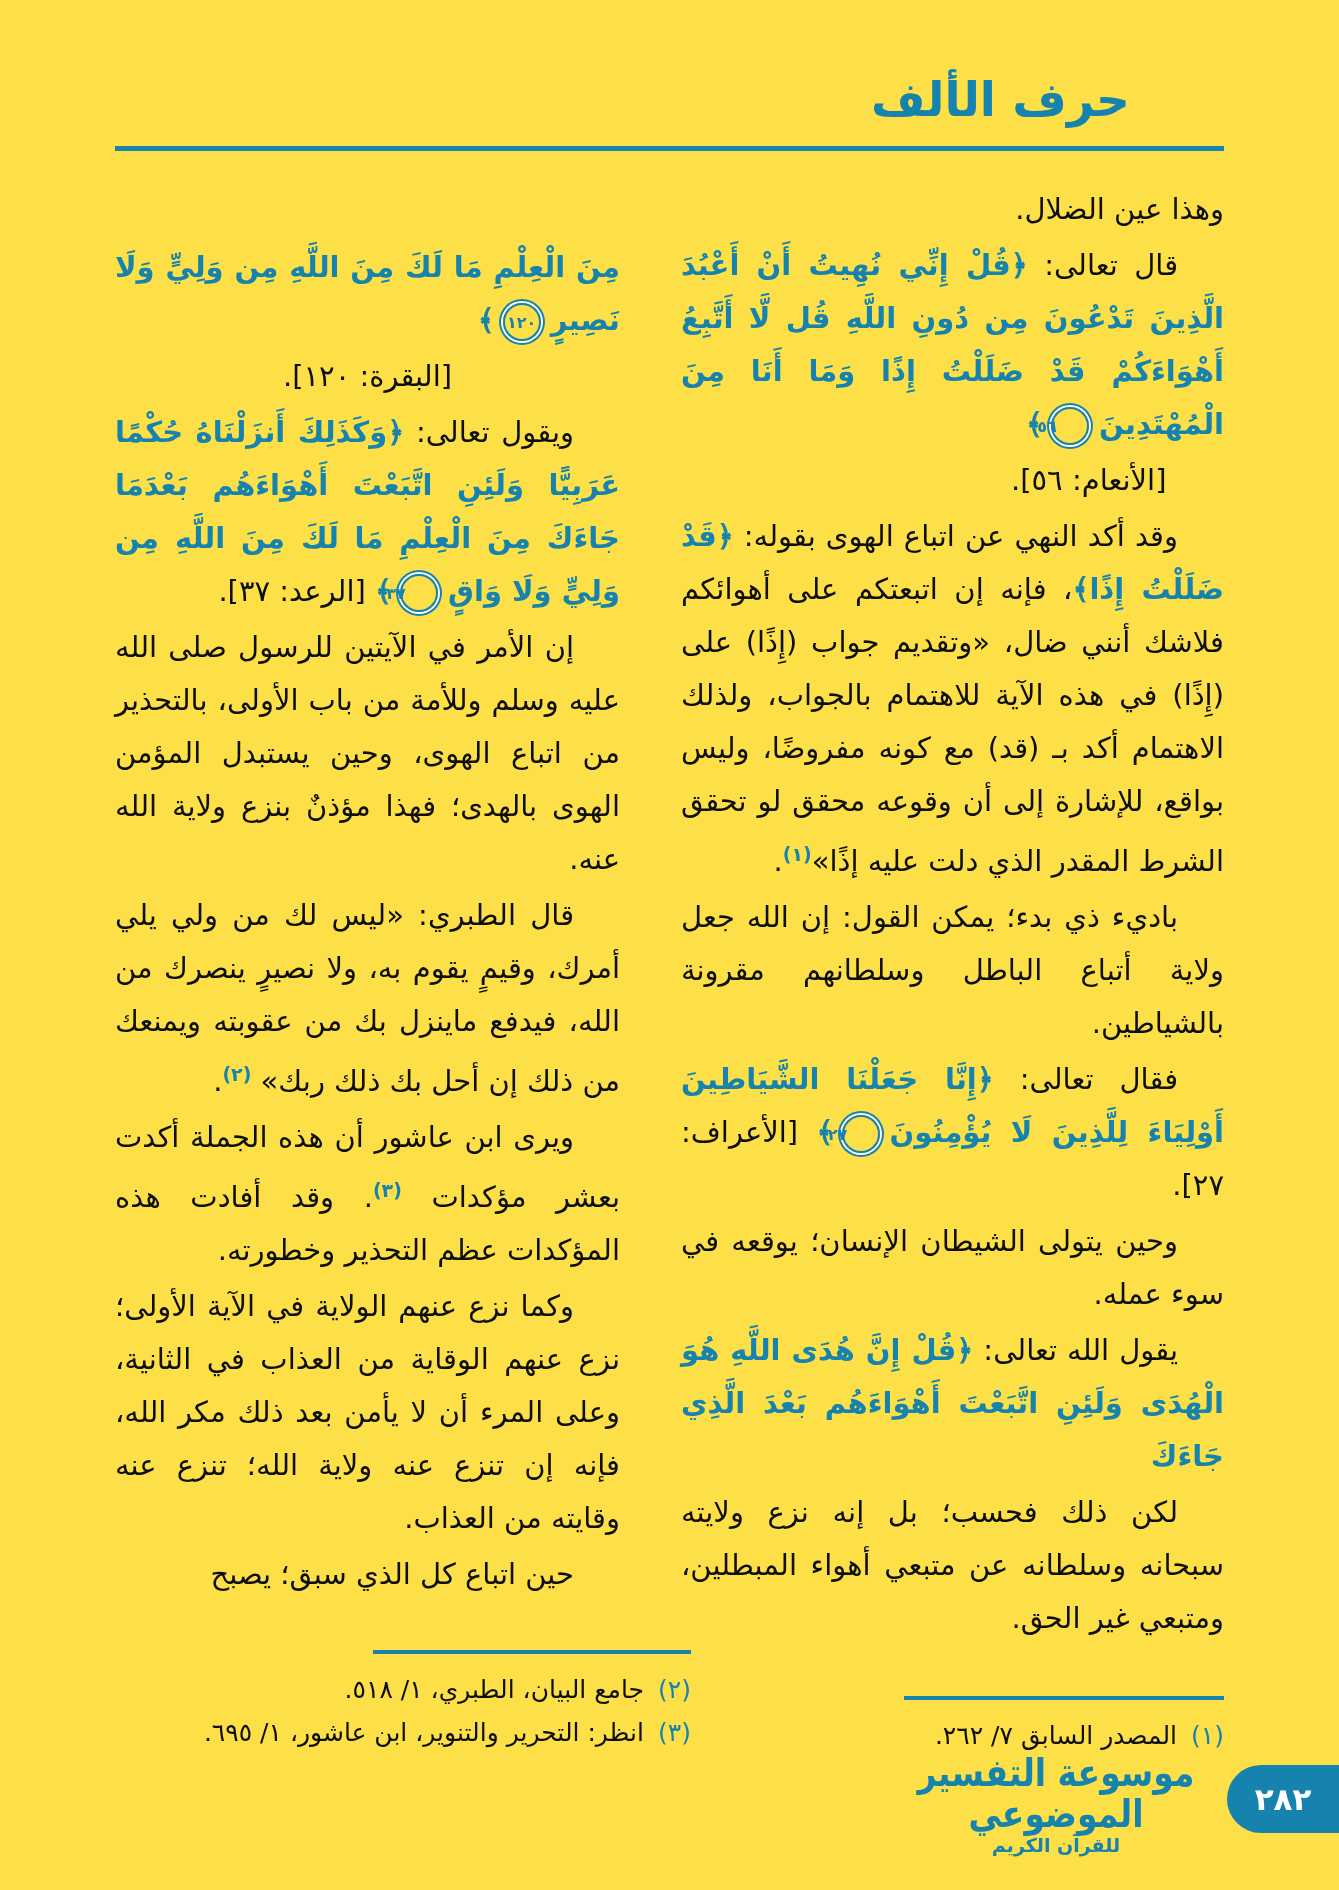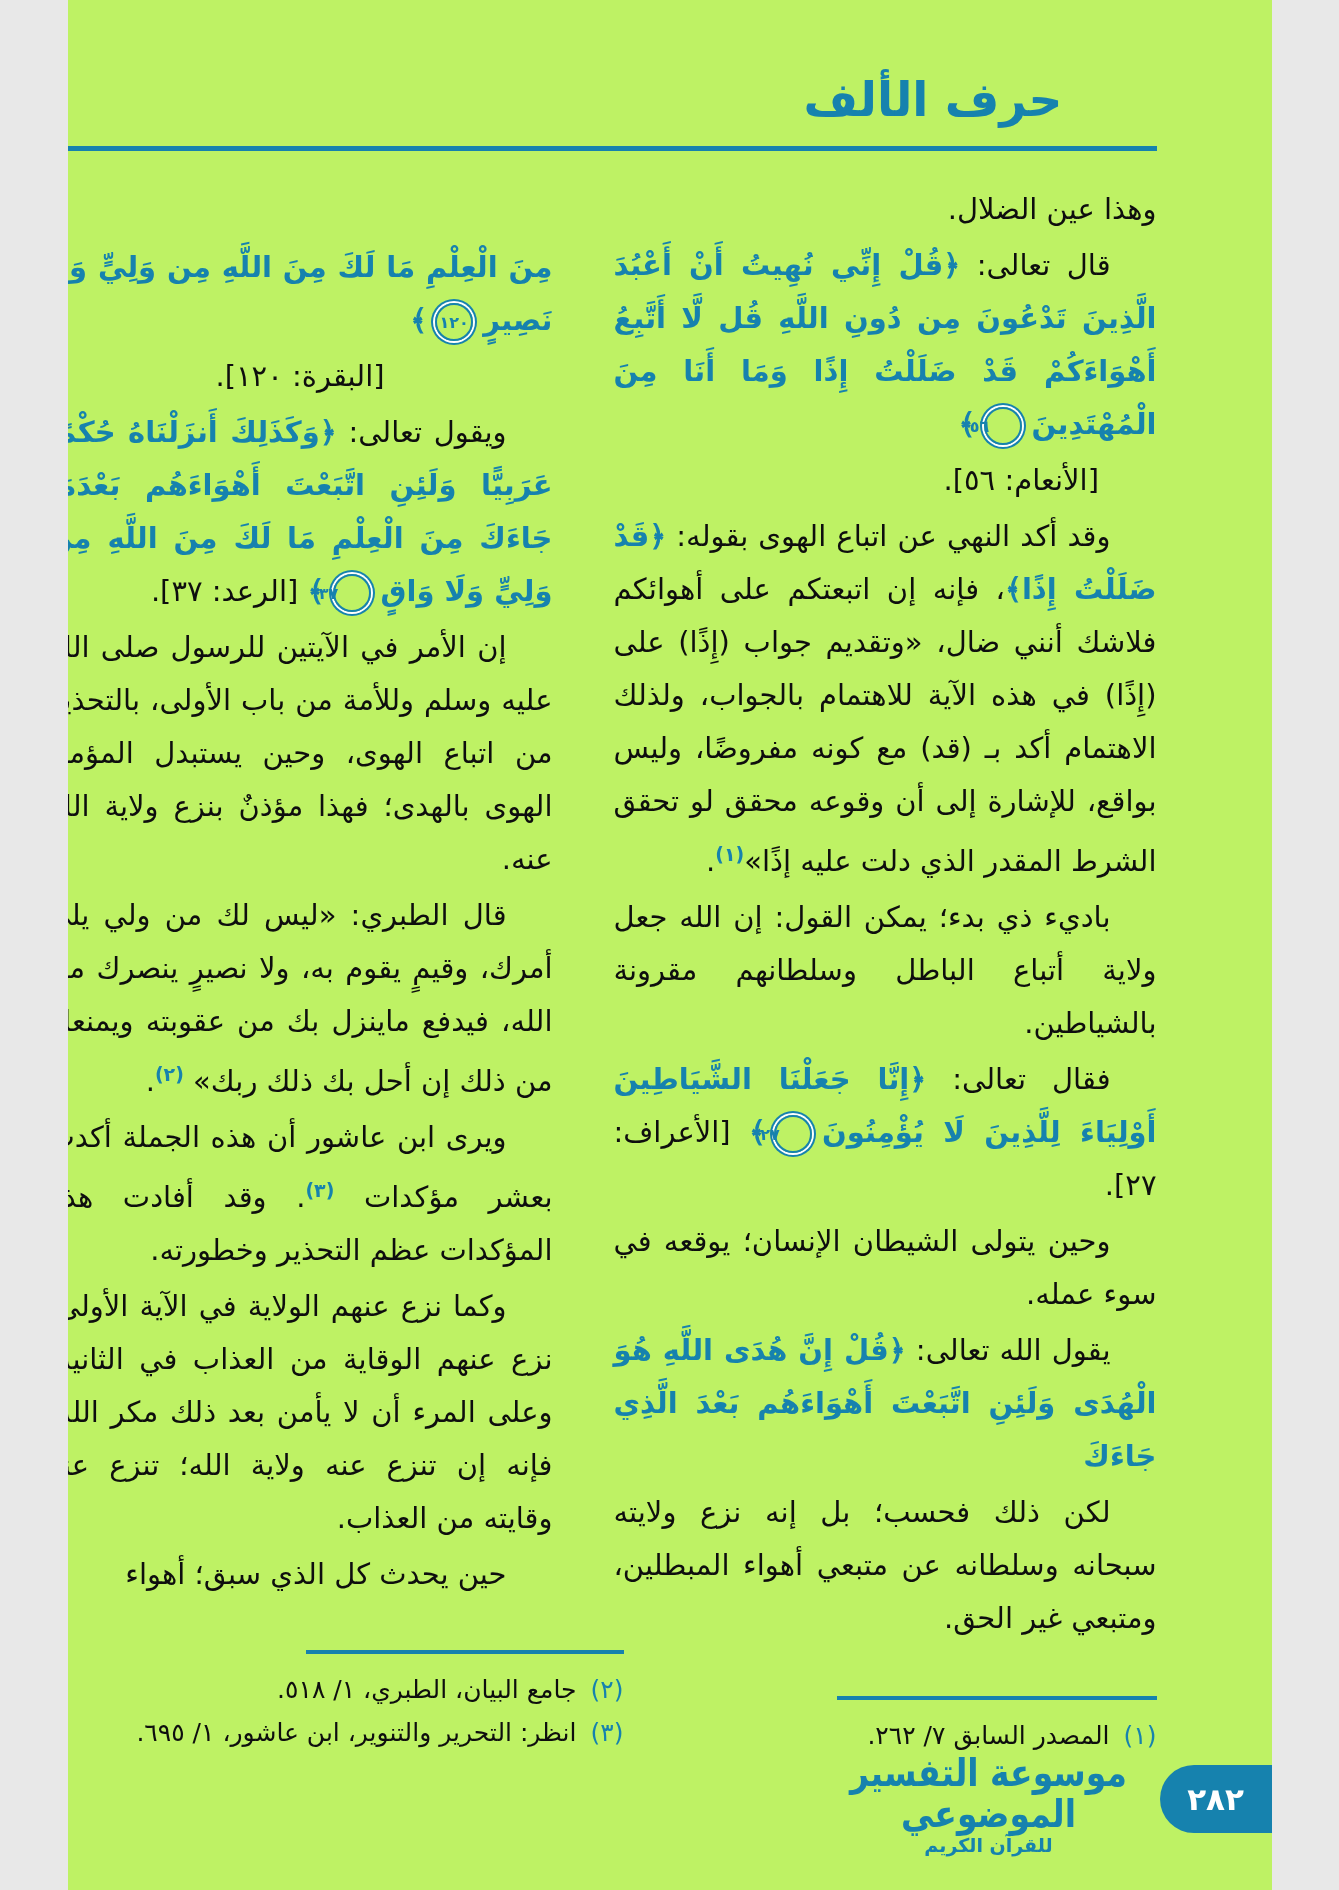--- a/index.html
+++ b/index.html
@@ -1,20 +1,20 @@
 <!DOCTYPE html>
 <html lang="ar" dir="rtl"><head>
 <meta charset="utf-8">
 <style>
   * { margin:0; padding:0; box-sizing:border-box; }
   html,body { background:#e8e8e8; }
   body { font-family:"DejaVu Sans", sans-serif; }
   .page {
-    position:relative; width:1204px; height:1890px; margin:0 auto;
-    background:#bef264; overflow:hidden; direction:rtl;
+    position:relative; width:1339px; height:1890px; margin:0 auto;
+    background:#fde047; overflow:hidden; direction:rtl;
     --accent:#1682AE; --ink:#0e0e0e;
   }
   
   .hdr-title {
     position:absolute; top:72px; right:209px;
     color:var(--accent); font-size:47px; font-weight:bold; letter-spacing:-1px;
   }
   .hdr-rule {
     position:absolute; top:146px; right:115px; width:1109px; height:5px;
     background:var(--accent);
@@ -90,21 +90,21 @@
       <p class="blk blk-para"><span class="seg-text">لكن ذلك فحسب؛ بل إنه نزع ولايته سبحانه وسلطانه عن متبعي أهواء المبطلين، ومتبعي غير الحق.</span></p>
     </div>
   <div class="col col-left" id="col-left">
       <p class="blk blk-verse"><span class="seg-quran">مِنَ الْعِلْمِ مَا لَكَ مِنَ اللَّهِ مِن وَلِيٍّ وَلَا نَصِيرٍ</span><span class="seg-aya">١٢٠</span><span class="seg-quran">﴾</span></p>
       <p class="blk blk-refline-center"><span class="seg-ref">[البقرة: ١٢٠].</span></p>
       <p class="blk blk-para"><span class="seg-text">ويقول تعالى: </span><span class="seg-quran">﴿وَكَذَلِكَ أَنزَلْنَاهُ حُكْمًا عَرَبِيًّا وَلَئِنِ اتَّبَعْتَ أَهْوَاءَهُم بَعْدَمَا جَاءَكَ مِنَ الْعِلْمِ مَا لَكَ مِنَ اللَّهِ مِن وَلِيٍّ وَلَا وَاقٍ</span><span class="seg-aya">٣٧</span><span class="seg-quran">﴾</span><span class="seg-ref"> [الرعد: ٣٧].</span></p>
       <p class="blk blk-para"><span class="seg-text">إن الأمر في الآيتين للرسول صلى الله عليه وسلم وللأمة من باب الأولى، بالتحذير من اتباع الهوى، وحين يستبدل المؤمن الهوى بالهدى؛ فهذا مؤذنٌ بنزع ولاية الله عنه.</span></p>
       <p class="blk blk-para"><span class="seg-text">قال الطبري: «ليس لك من ولي يلي أمرك، وقيمٍ يقوم به، ولا نصيرٍ ينصرك من الله، فيدفع ماينزل بك من عقوبته ويمنعك من ذلك إن أحل بك ذلك ربك» </span><span class="seg-fn">(٢)</span><span class="seg-text">.</span></p>
       <p class="blk blk-para"><span class="seg-text">ويرى ابن عاشور أن هذه الجملة أكدت بعشر مؤكدات </span><span class="seg-fn">(٣)</span><span class="seg-text">. وقد أفادت هذه المؤكدات عظم التحذير وخطورته.</span></p>
       <p class="blk blk-para"><span class="seg-text">وكما نزع عنهم الولاية في الآية الأولى؛ نزع عنهم الوقاية من العذاب في الثانية، وعلى المرء أن لا يأمن بعد ذلك مكر الله، فإنه إن تنزع عنه ولاية الله؛ تنزع عنه وقايته من العذاب.</span></p>
-      <p class="blk blk-para"><span class="seg-text">حين يحدث كل الذي سبق؛ أهواء</span></p>
+      <p class="blk blk-para"><span class="seg-text">حين اتباع كل الذي سبق؛ يصبح</span></p>
     </div>
 
   <div class="fnblock fnblock-right" id="fn-right">
     <div class="fn-rule"></div>
   <div class="fn-item">
         <span class="fn-num">(١)</span>
         <span>المصدر السابق ٧/ ٢٦٢.</span>
       </div>
     </div>
   <div class="fnblock fnblock-left" id="fn-left">

